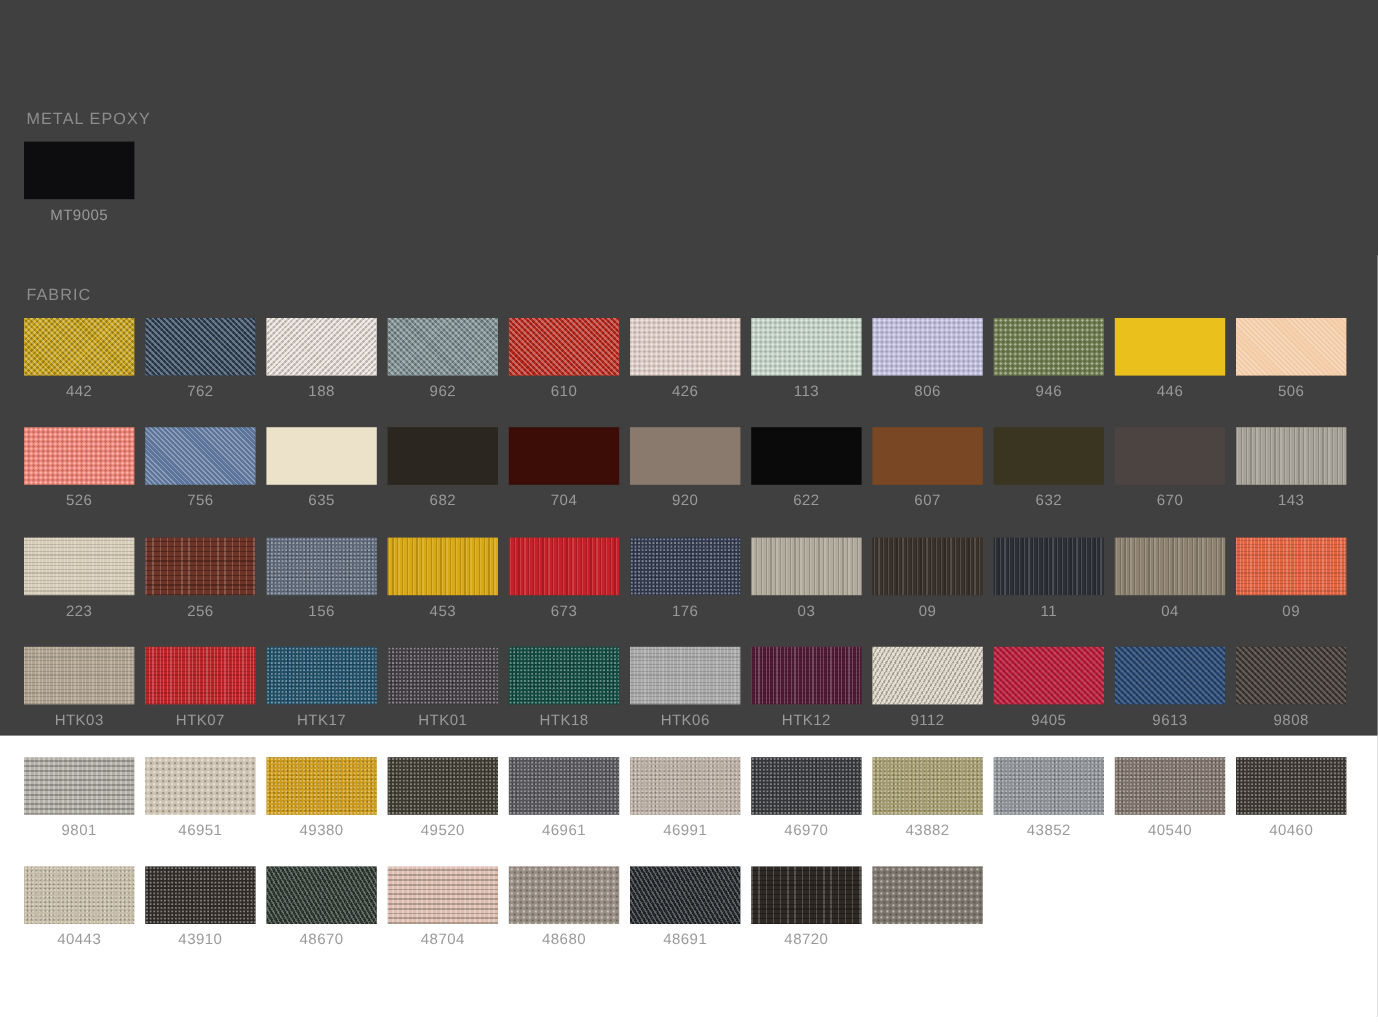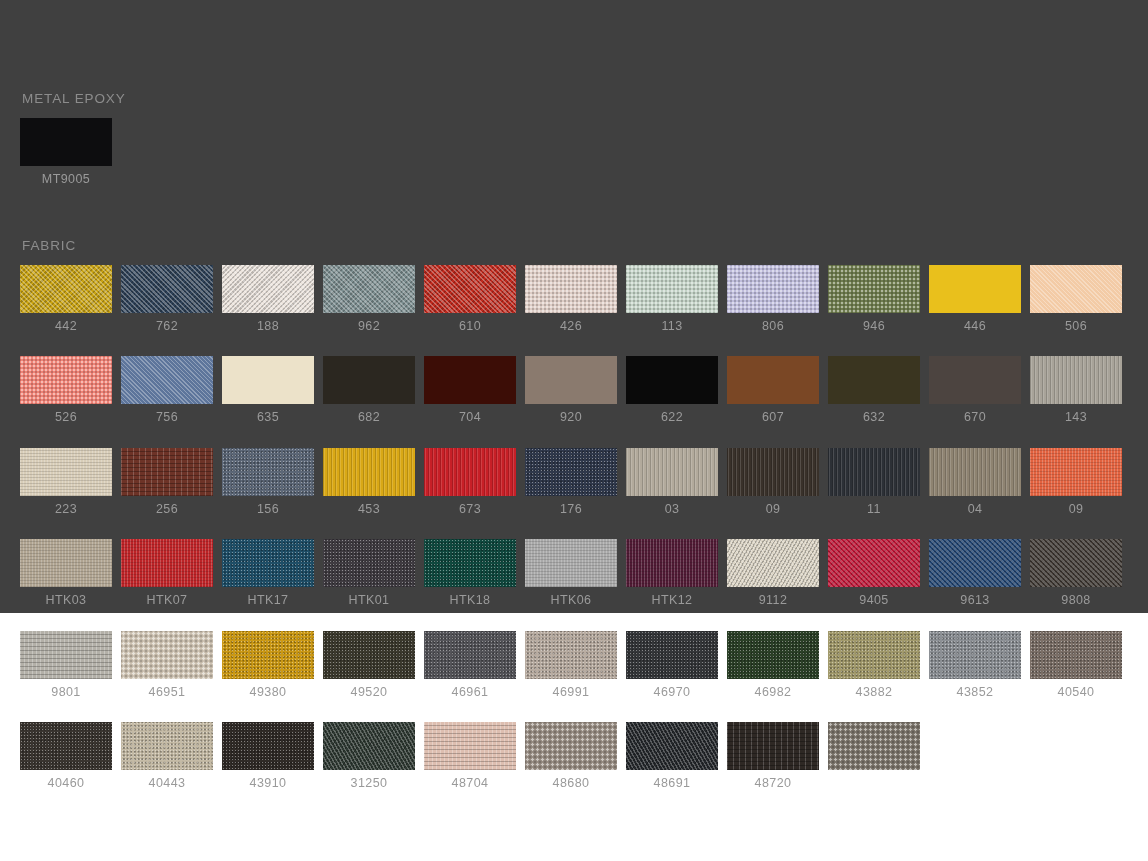--- a/index.html
+++ b/index.html
@@ -452,26 +452,20 @@
           </div>
           <div class="swatch-label">46991</div>
         </div>
         <div class="swatch-cell">
           <div class="swatch-chip" style="background-color: rgb(53, 55, 58);">
             <div class="tex tex-melange"></div>
           </div>
           <div class="swatch-label">46970</div>
         </div>
         <div class="swatch-cell">
-          <div class="swatch-chip" style="background-color: rgb(43, 64, 39);">
-            <div class="tex tex-melange"></div>
-          </div>
-          <div class="swatch-label">46982</div>
-        </div>
-        <div class="swatch-cell">
           <div class="swatch-chip" style="background-color: rgb(163, 155, 109);">
             <div class="tex tex-melange"></div>
           </div>
           <div class="swatch-label">43882</div>
         </div>
         <div class="swatch-cell">
           <div class="swatch-chip" style="background-color: rgb(141, 145, 150);">
             <div class="tex tex-melange"></div>
           </div>
           <div class="swatch-label">43852</div>
@@ -497,21 +491,21 @@
         <div class="swatch-cell">
           <div class="swatch-chip" style="background-color: rgb(48, 43, 39);">
             <div class="tex tex-melange"></div>
           </div>
           <div class="swatch-label">43910</div>
         </div>
         <div class="swatch-cell">
           <div class="swatch-chip" style="background-color: rgb(47, 58, 51);">
             <div class="tex tex-tweed"></div>
           </div>
-          <div class="swatch-label">31250</div>
+          <div class="swatch-label">48670</div>
         </div>
         <div class="swatch-cell">
           <div class="swatch-chip" style="background-color: rgb(221, 190, 176);">
             <div class="tex tex-coarse"></div>
           </div>
           <div class="swatch-label">48704</div>
         </div>
         <div class="swatch-cell">
           <div class="swatch-chip" style="background-color: rgb(153, 142, 132);">
             <div class="tex tex-boucle"></div>

